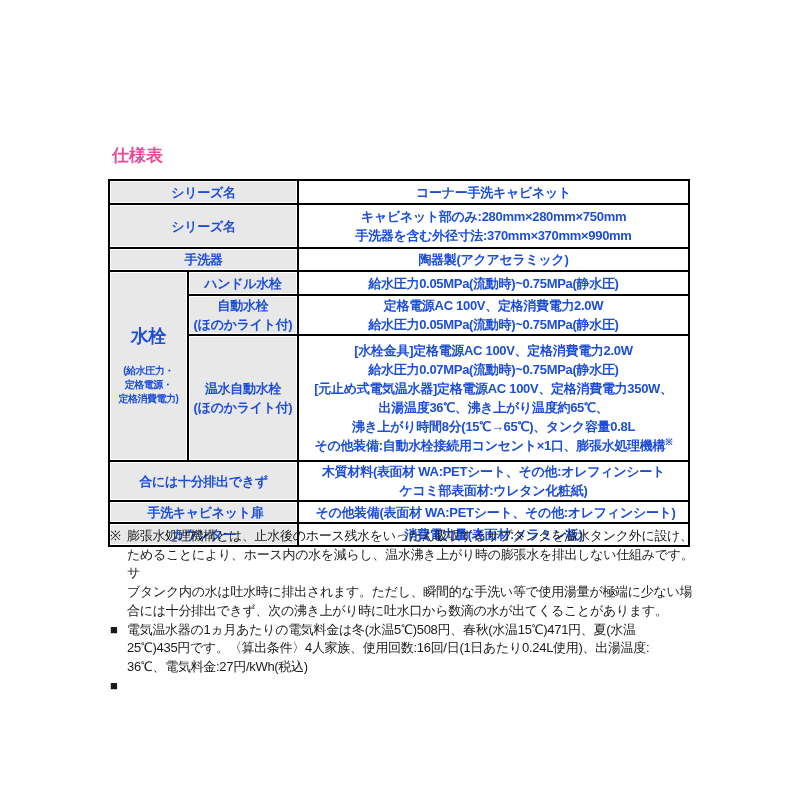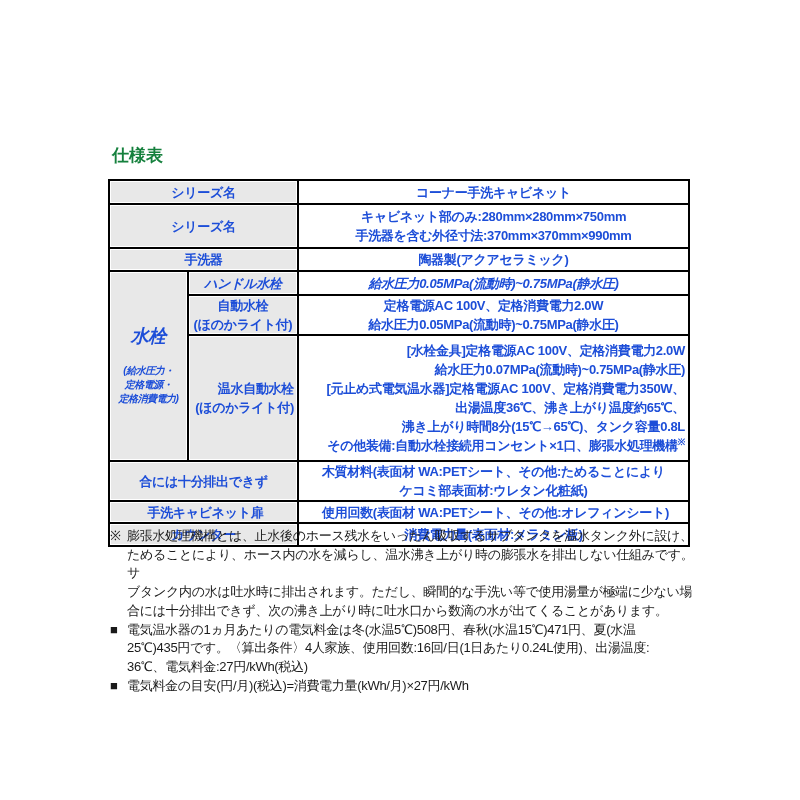--- a/index.html
+++ b/index.html
@@ -16,21 +16,21 @@
     overflow: hidden;
     color: #1a1a1a;
   }
   .title {
     position: absolute;
     left: 112px;
     top: 144px;
     margin: 0;
     font-size: 17px;
     font-weight: 700;
-    color: #15803d;
+    color: #ec4899;
   }
   table.spec {
     position: absolute;
     left: 108px;
     top: 179px;
     width: 580px;
     border-collapse: collapse;
     table-layout: fixed;
     border: 2px solid #3c3c3c;
     font-weight: 600;
@@ -93,23 +93,23 @@
     left: 0;
     top: 0;
   }
   .ntext {
     white-space: pre-line;
   }
   
   tr.r-series  td { height: 22px; }
   tr.r-dims    td { height: 42px; }
   tr.r-basin   td { height: 21px; }
-  tr.r-handle  td { height: 22px; font-style: italic; }
+  tr.r-handle  td { height: 22px; }
   tr.r-auto    td { height: 38px; }
-  tr.r-hot     td { height: 124px; text-align: right; }
+  tr.r-hot     td { height: 124px; }
   tr.r-body    td { height: 38px; }
   tr.r-door    td { height: 20px; padding-left: 7px; }
   tr.r-counter td { height: 21px; margin-left: 25px; }
 </style>
 </head>
 <body>
 
 <div class="canvas">
 
   <h1 class="title">仕様表</h1>
@@ -155,26 +155,26 @@
 (ほのかライト付)</td>
         <td class="val"><span>[水栓金具]定格電源AC 100V、定格消費電力2.0W
 給水圧力0.07MPa(流動時)~0.75MPa(静水圧)
 [元止め式電気温水器]定格電源AC 100V、定格消費電力350W、
 出湯温度36℃、沸き上がり温度約65℃、
 沸き上がり時間8分(15℃→65℃)、タンク容量0.8L
 その他装備:自動水栓接続用コンセント×1口、膨張水処理機構</span><sup class="supmark">※</sup></td>
       </tr>
       <tr class="r-body">
         <td class="lbl" colspan="2">合には十分排出できず</td>
-        <td class="val">木質材料(表面材 WA:PETシート、その他:ためることにより
+        <td class="val">木質材料(表面材 WA:PETシート、その他:オレフィンシート
 ケコミ部表面材:ウレタン化粧紙)</td>
       </tr>
       <tr class="r-door">
         <td class="lbl" colspan="2">手洗キャビネット扉</td>
-        <td class="val">使用回数(表面材 WA:PETシート、その他:オレフィンシート)</td>
+        <td class="val">その他装備(表面材 WA:PETシート、その他:オレフィンシート)</td>
       </tr>
       <tr class="r-counter">
         <td class="lbl" colspan="2">カウンター</td>
         <td class="val">消費電力量(表面材:メラミン板)</td>
       </tr>
     </tbody>
   </table>
 
   <div class="notes">
     <div class="note">
@@ -185,17 +185,16 @@
 合には十分排出できず、次の沸き上がり時に吐水口から数滴の水が出てくることがあります。</span>
     </div>
     <div class="note">
       <span class="marker">■</span>
       <span class="ntext">電気温水器の1ヵ月あたりの電気料金は冬(水温5℃)508円、春秋(水温15℃)471円、夏(水温
 25℃)435円です。〈算出条件〉4人家族、使用回数:16回/日(1日あたり0.24L使用)、出湯温度:
 36℃、電気料金:27円/kWh(税込)</span>
     </div>
     <div class="note">
       <span class="marker">■</span>
-      <span class="ntext">電気料金の目安(円/月)(税込)=消費電力量(kWh/月)×27円/kWh</span>
     </div>
   </div>
 
 </div>
 
 </body></html>

